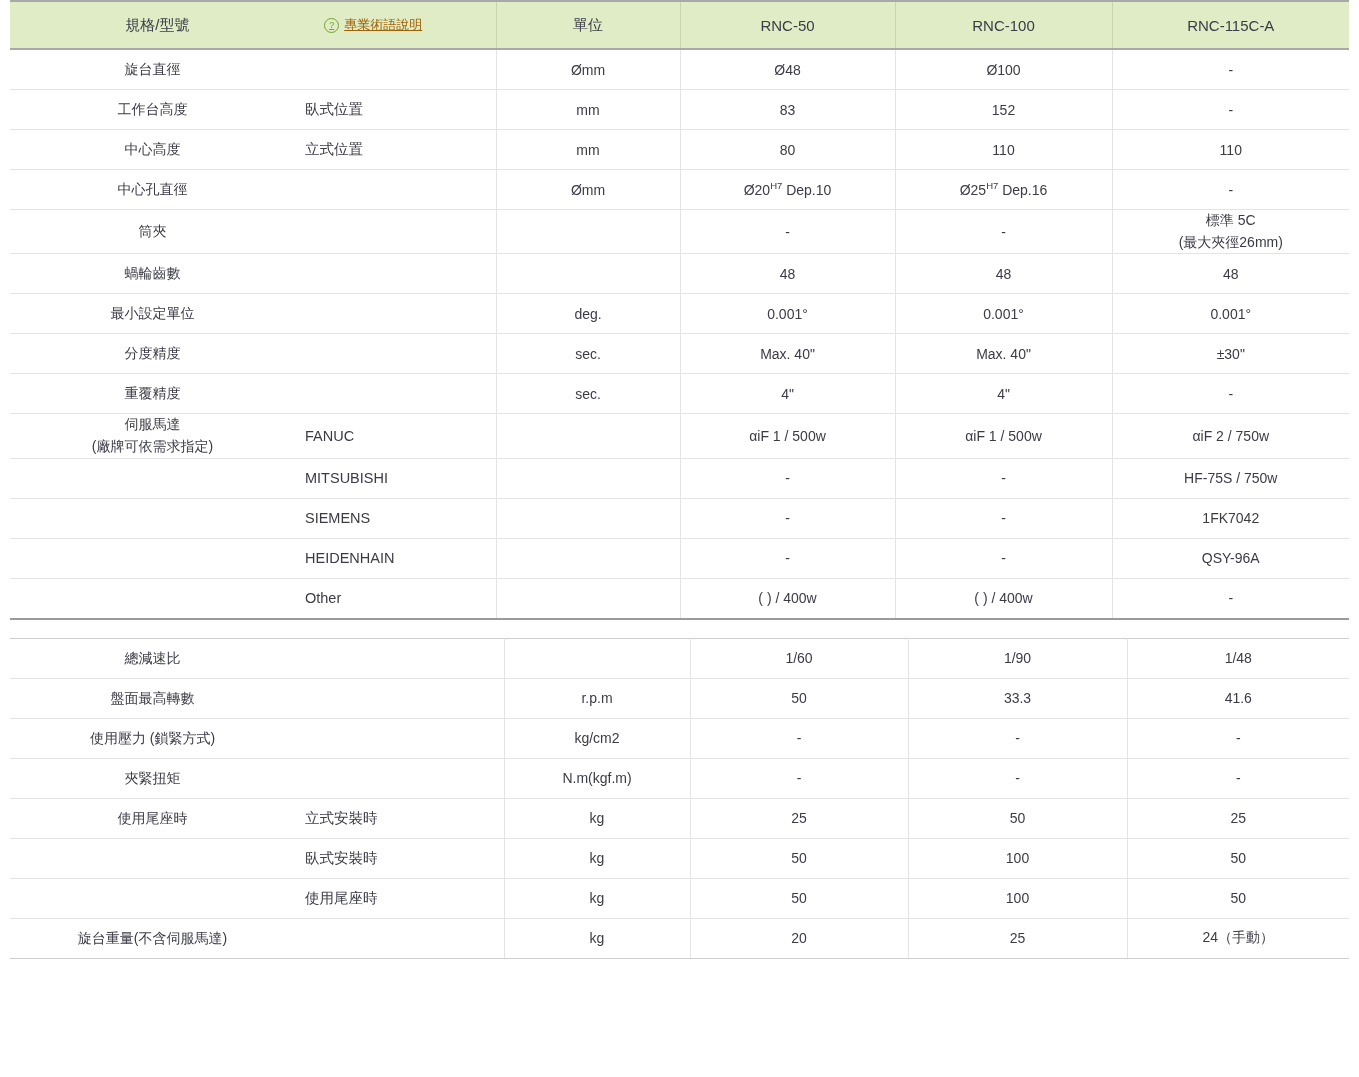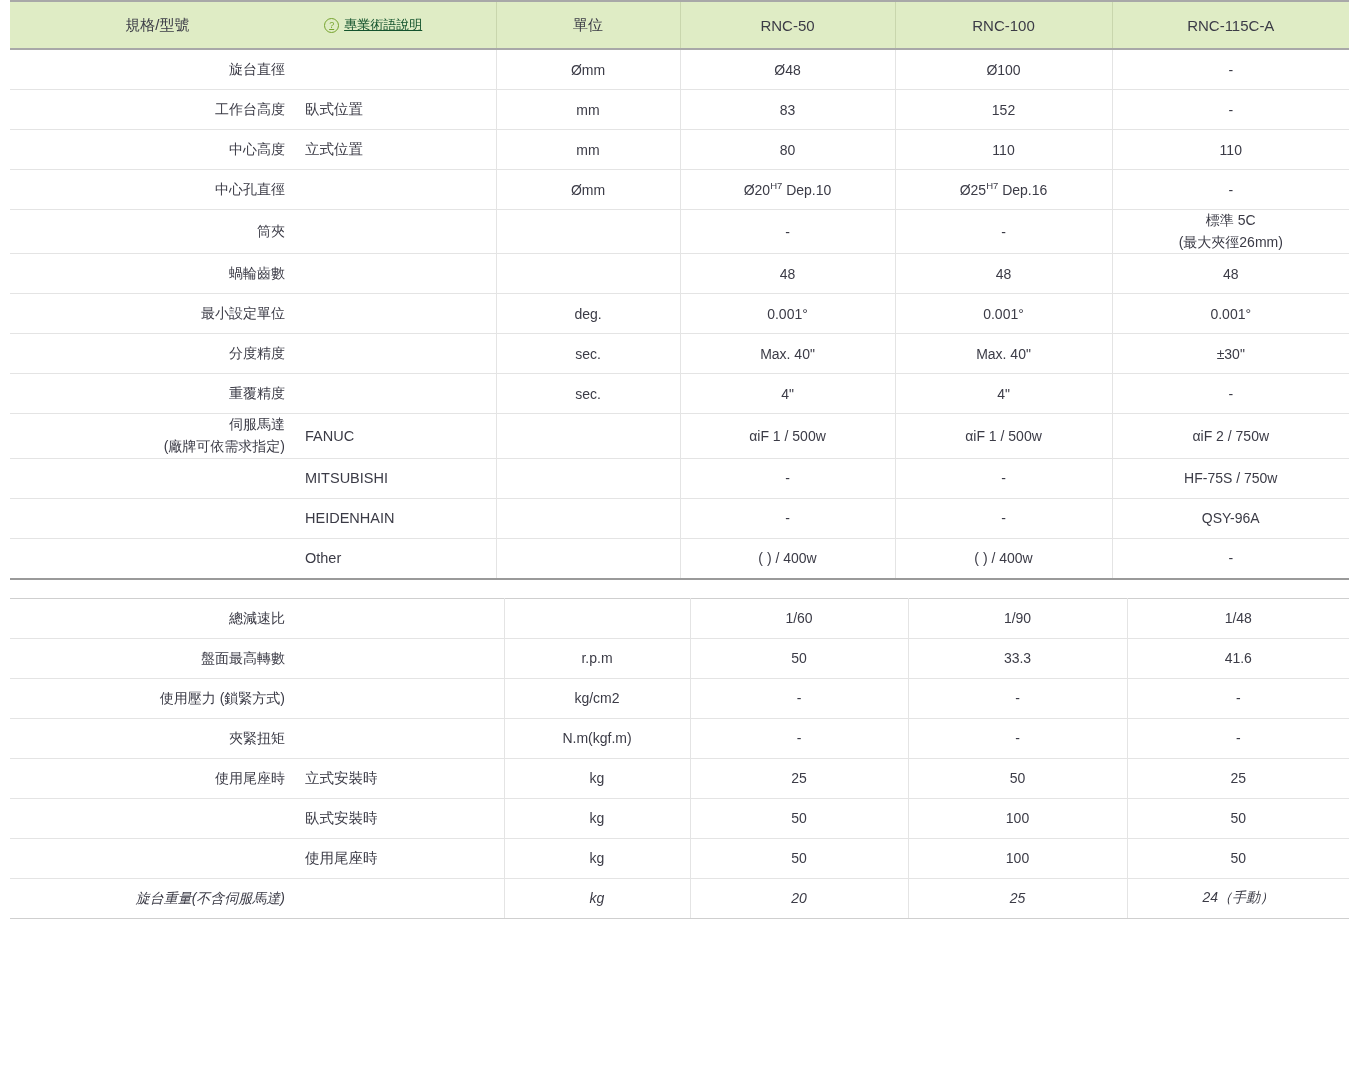--- a/index.html
+++ b/index.html
@@ -57,21 +57,21 @@
   .term-link {
     display: inline-flex;
     align-items: center;
     gap: 5px;
     color: #76a32e;
     font-size: 13px;
     white-space: nowrap;
   }
   .term-link .lbl {
     text-decoration: underline;
-    color: #14532d;
+    color: #a16207;
   }
   .q-icon {
     display: inline-block;
     width: 13px;
     height: 13px;
     line-height: 12px;
     border: 1px solid #76a32e;
     border-radius: 50%;
     font-size: 9px;
     text-align: center;
@@ -83,21 +83,21 @@
     border-bottom: 1px solid #e4e4e4;
     border-left: 1px solid #e4e4e4;
     padding: 0 10px;
     height: 39px;
     vertical-align: middle;
     font-size: 14px;
     color: #3b3b46;
   }
   table.spec tbody td.c-name {
     border-left: none;
-    text-align: right;
+    text-align: center;
     white-space: pre-line;
     line-height: 1.35;
   }
   table.spec tbody td.c-sub {
     border-left: none;
     text-align: left;
     font-size: 14.5px;
   }
   table.spec tbody td.c-unit,
   table.spec tbody td.c-val {
@@ -122,21 +122,21 @@
   
   .t2 col.c1 { width: 285px; }
   .t2 col.c2 { width: 209px; }
   .t2 col.c3 { width: 186px; }
   .t2 col.c4 { width: 218px; }
   .t2 col.c5 { width: 219px; }
   .t2 col.c6 { width: 222px; }
 
   .t1 { border-bottom: 2px solid #9a9a9a; }
   .t2 { border-top: 1px solid #cfcfcf; margin-top: 9px; }
-  .t2 tbody tr:last-child td { border-bottom: 1px solid #cfcfcf; font-style: italic; }
+  .t2 tbody tr:last-child td { border-bottom: 1px solid #cfcfcf; }
 
   .gap { height: 9px; }
 </style>
 </head>
 <body>
 
 <div class="page">
 
   <table class="spec t1">
     <colgroup>
@@ -251,20 +251,28 @@
         <tr>
           <td class="c-name"></td>
           <td class="c-sub">MITSUBISHI</td>
           <td class="c-unit"></td>
           <td class="c-val">-</td>
           <td class="c-val">-</td>
           <td class="c-val">HF-75S / 750w</td>
         </tr>
         <tr>
           <td class="c-name"></td>
+          <td class="c-sub">SIEMENS</td>
+          <td class="c-unit"></td>
+          <td class="c-val">-</td>
+          <td class="c-val">-</td>
+          <td class="c-val">1FK7042</td>
+        </tr>
+        <tr>
+          <td class="c-name"></td>
           <td class="c-sub">HEIDENHAIN</td>
           <td class="c-unit"></td>
           <td class="c-val">-</td>
           <td class="c-val">-</td>
           <td class="c-val">QSY-96A</td>
         </tr>
         <tr>
           <td class="c-name"></td>
           <td class="c-sub">Other</td>
           <td class="c-unit"></td>

